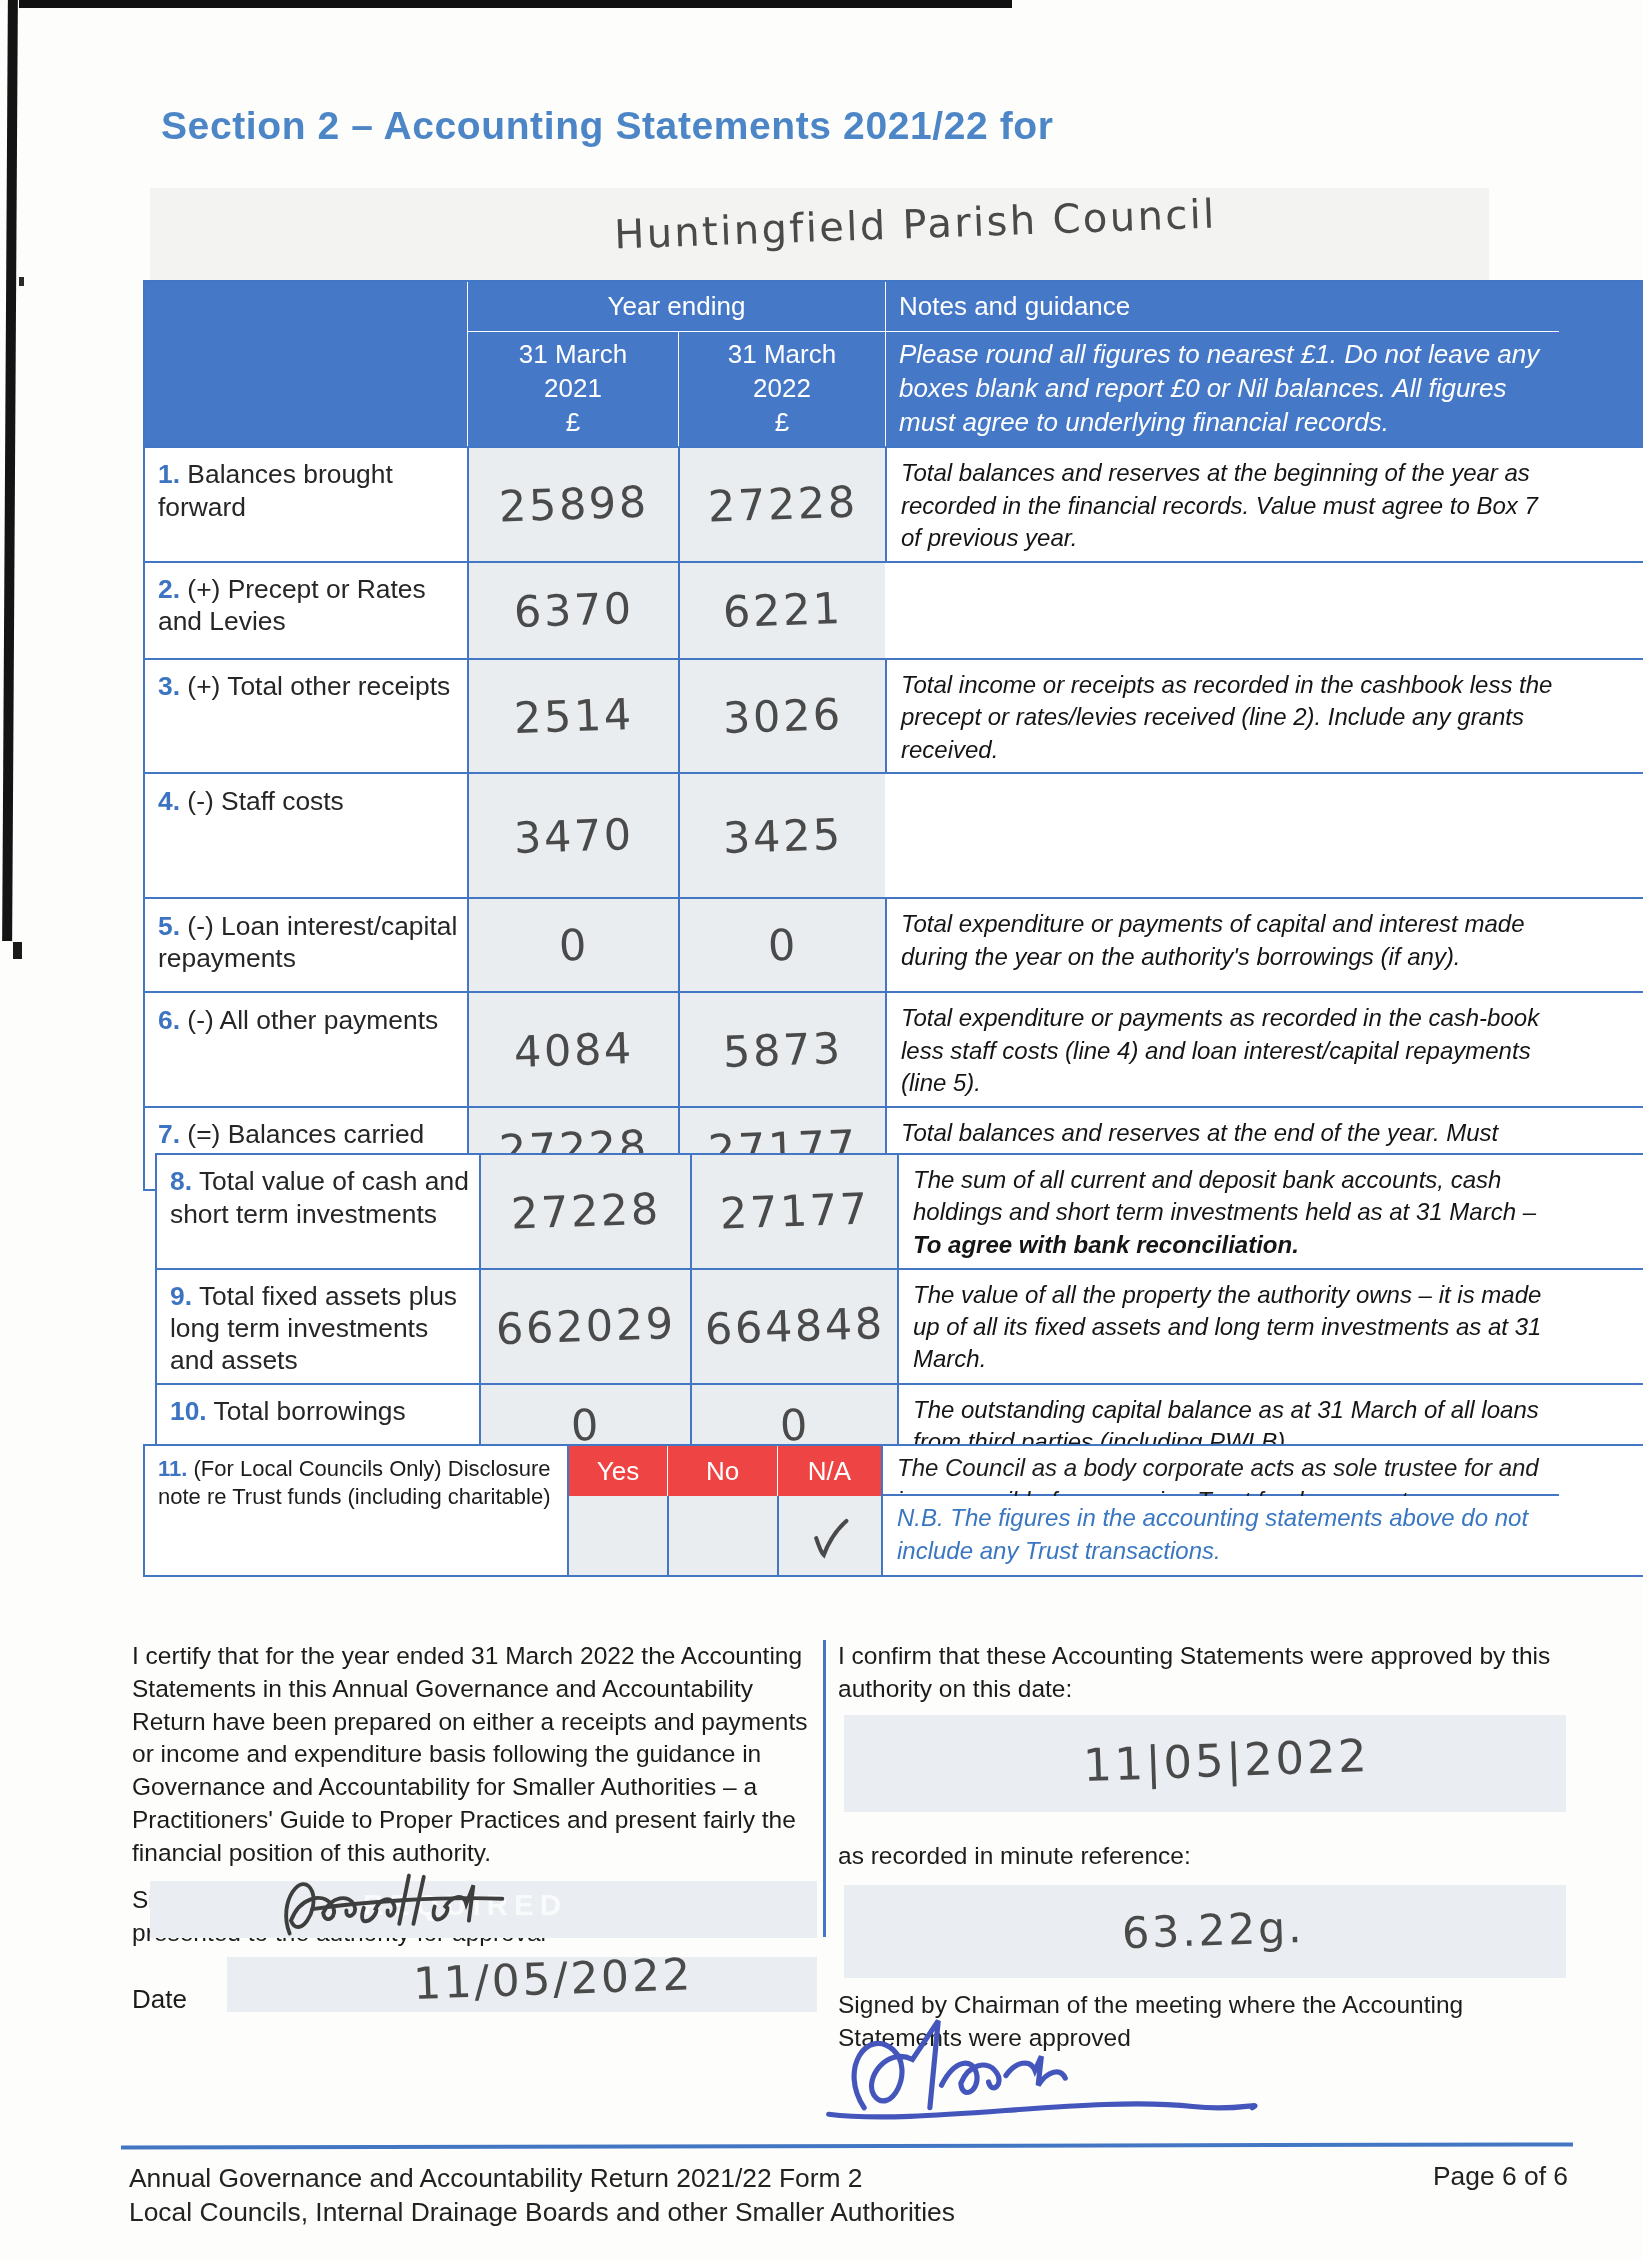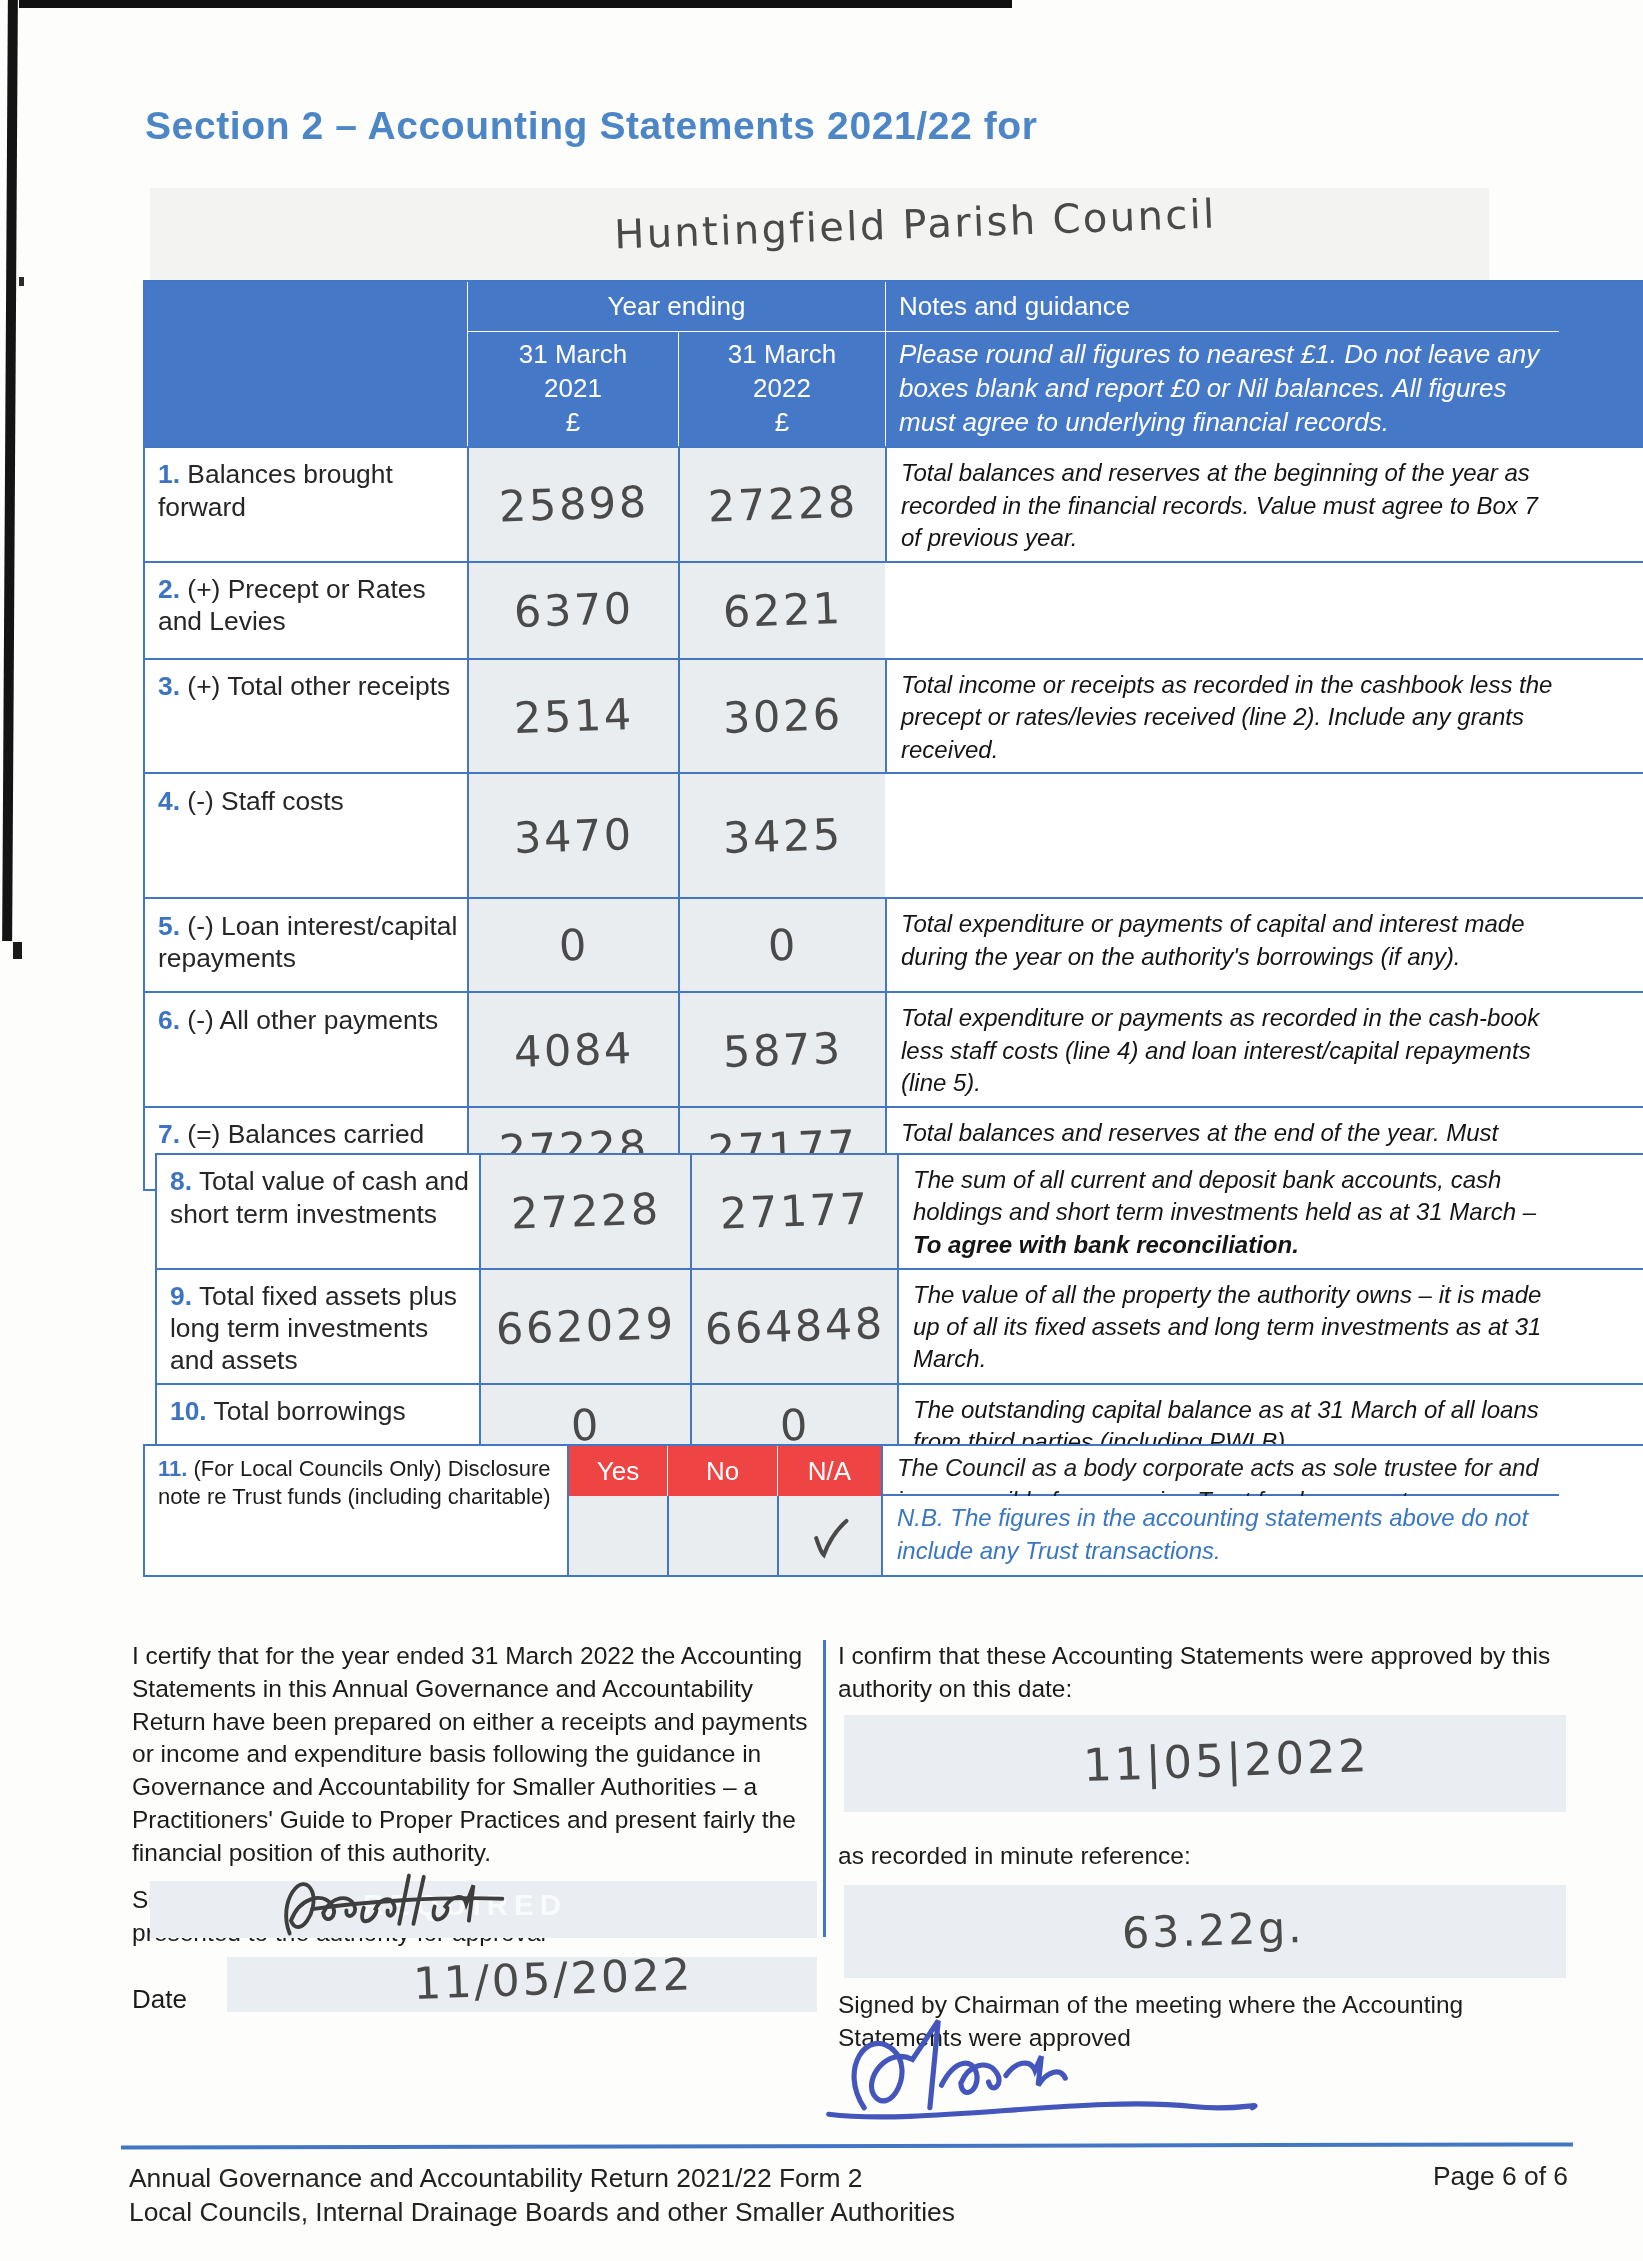--- a/index.html
+++ b/index.html
@@ -9,21 +9,21 @@
     font-family:"Liberation Sans", sans-serif; color:#1c1c1c; overflow:hidden;
   }
   
   .scan-top    { position:absolute; left:19.3px; top:0; width:993px; height:8.4px; background:#111; }
   .scan-left   { position:absolute; left:5.2px; top:0; width:10.3px; height:941px; background:#141414; transform:rotate(0.35deg); }
   .scan-mark1  { position:absolute; left:13px; top:942px; width:9px; height:17px; background:#1a1a1a; }
   .scan-mark2  { position:absolute; left:19.3px; top:277px; width:5.2px; height:9px; background:#2a2a2a; }
 
   
   .title {
-    position:absolute; left:145px; top:104px;
+    position:absolute; left:161px; top:104px;
     font-size:39px; font-weight:bold; color:#4d86c6; letter-spacing:0.6px;
   }
 
   
   .council-band {
     position:absolute; left:150px; top:188px; width:1339px; height:92px;
     background:#f3f3f2;
   }
   .council-name {
     position:absolute; left:464px; top:13px;

